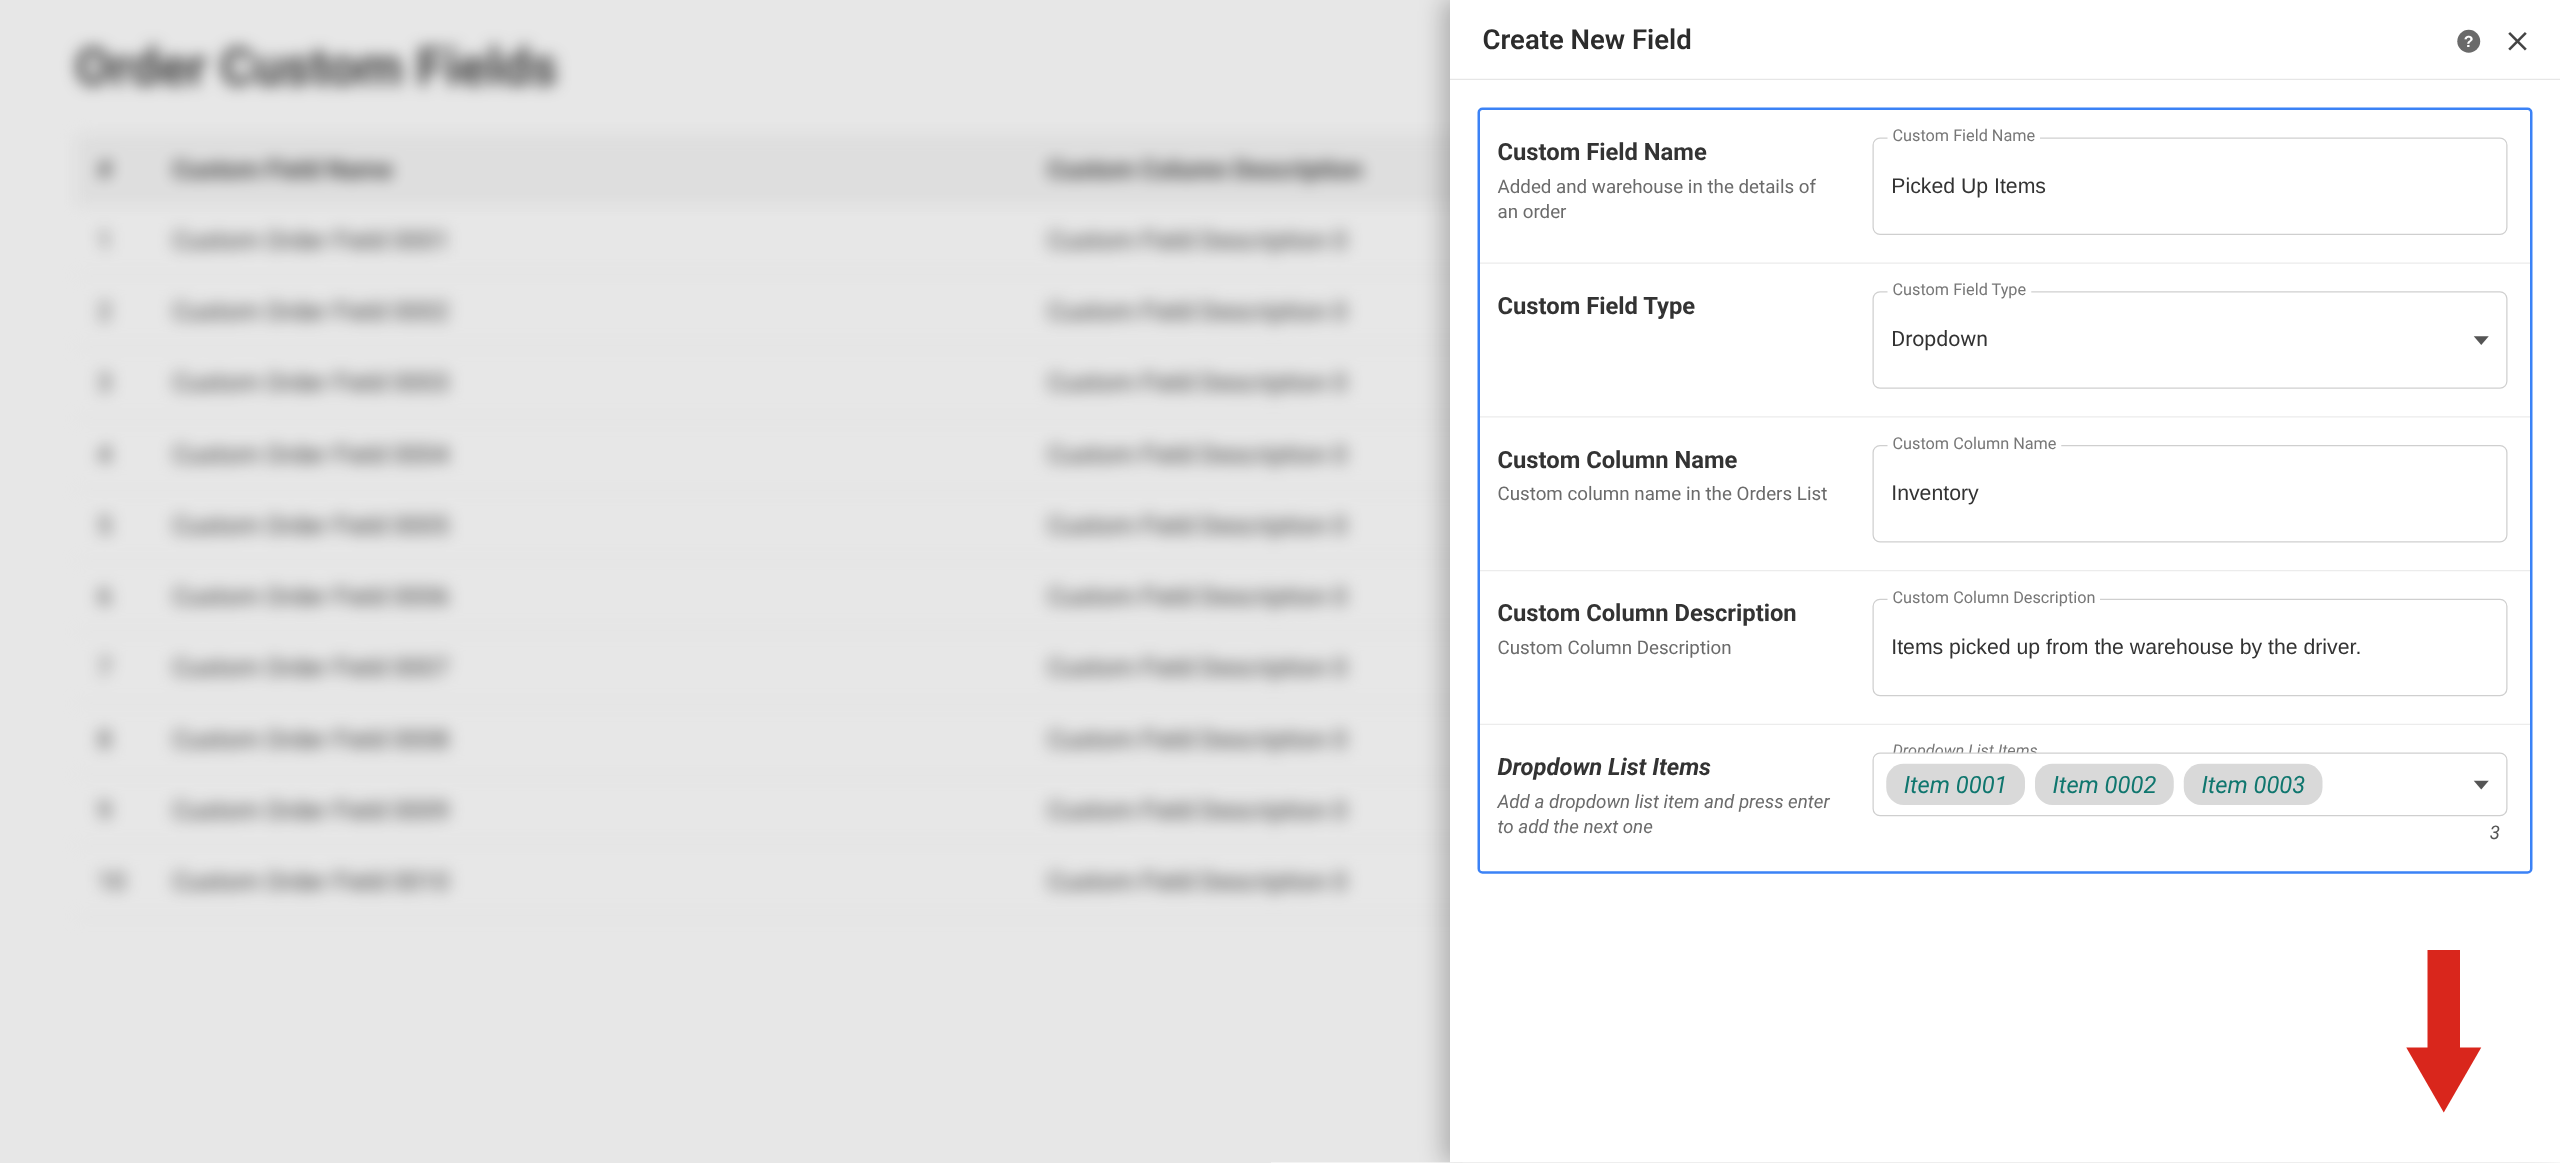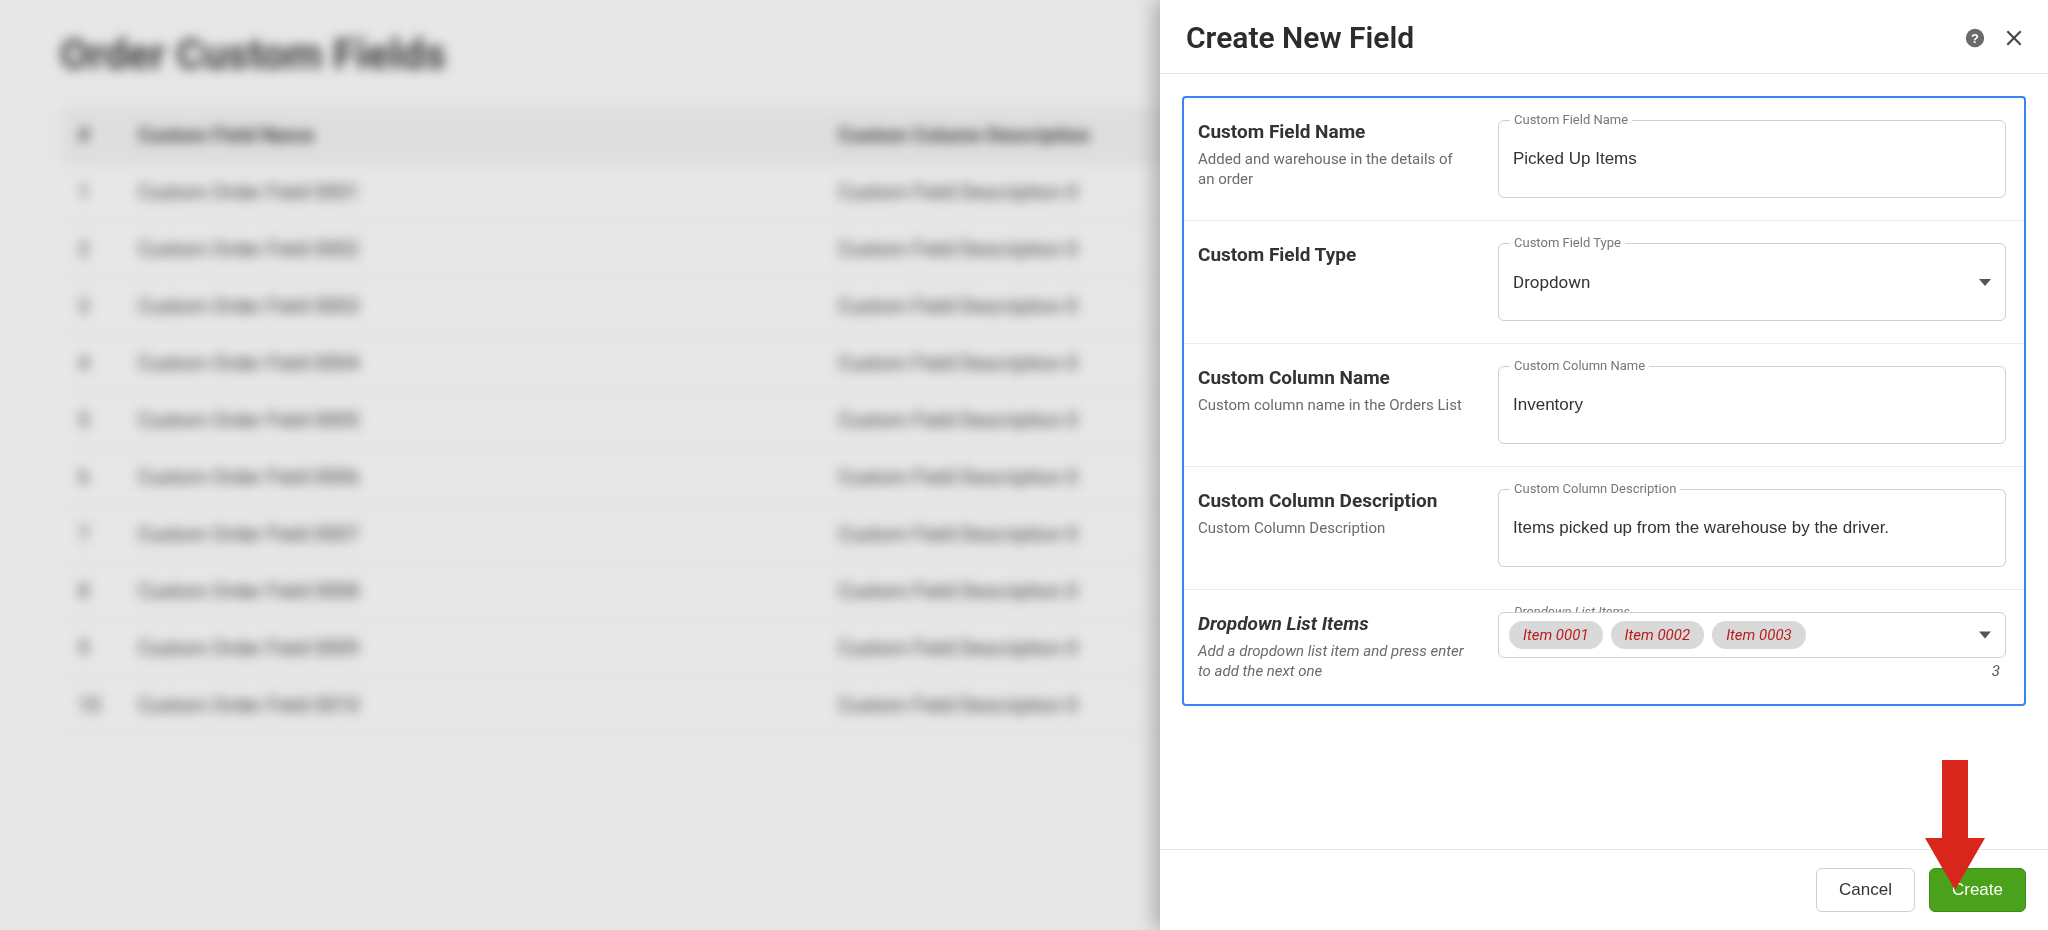--- a/index.html
+++ b/index.html
@@ -16,21 +16,21 @@
   .col-num { width: 60px; }
   .col-name { width: 700px; }
   .col-desc { flex: 1; }
 
   
   .dim { position: absolute; top: 0; left: 0; width: 1170px; height: 930px; background: rgba(120,120,120,0.18); }
 
   
   .panel { position: absolute; top: 0; right: 0; width: 888px; height: 930px; background: #fff; box-shadow: -6px 0 18px rgba(0,0,0,0.25); display: flex; flex-direction: column; }
   .panel-header { display: flex; align-items: center; justify-content: space-between; padding: 20px 24px 18px 26px; border-bottom: 1px solid #e6e6e6; }
-  .panel-title { font-size: 30px; font-weight: 600; color: #2c2c2c; }
+  .panel-title { font-size: 22px; font-weight: 600; color: #2c2c2c; }
   .panel-header-icons { display: flex; gap: 18px; align-items: center; color: #555; }
   .icon-btn { cursor: pointer; display: inline-flex; }
 
   .panel-body { flex: 1; padding: 22px; overflow: hidden; }
   .highlight-box { border: 2px solid #3b82f6; border-radius: 4px; padding: 0; }
   .form-row { display: flex; gap: 30px; padding: 22px 18px 22px 14px; border-bottom: 1px solid #ececec; }
   .form-row:last-child { border-bottom: none; font-style: italic; }
   .form-left { width: 270px; }
   .form-left .fl-title { font-size: 19px; font-weight: 700; color: #333; margin-bottom: 6px; }
   .form-left .fl-desc  { font-size: 15px; color: #6b6b6b; line-height: 1.35; }
@@ -38,21 +38,21 @@
 
   .field-wrap { position: relative; }
   .field-float { position: absolute; top: -8px; left: 12px; background: #fff; padding: 0 4px; font-size: 13px; color: #777; }
   .text-input, .select-input, .chip-input {
     width: 100%; border: 1px solid #cfcfcf; border-radius: 6px; padding: 28px 14px; font-size: 17px; color: #333; background: #fff;
   }
   .select-input { display: flex; align-items: center; justify-content: space-between; cursor: pointer; }
   .caret { width: 0; height: 0; border-left: 6px solid transparent; border-right: 6px solid transparent; border-top: 7px solid #555; }
 
   .chip-input { display: flex; flex-wrap: wrap; gap: 8px; padding: 8px 40px 8px 10px; position: relative; min-height: 44px; align-items: center; }
-  .chip { background: #d9d9d9; border-radius: 14px; padding: 5px 14px; font-size: 15px; color: #b91c1c; }
+  .chip { background: #d9d9d9; border-radius: 14px; padding: 5px 14px; font-size: 19px; color: #0f766e; }
   .chip-caret { position: absolute; right: 14px; top: 50%; transform: translateY(-50%); }
   .chip-count { text-align: right; font-size: 15px; color: #555; padding: 4px 6px 0 0; }
 
   .panel-footer { border-top: 1px solid #e6e6e6; padding: 18px 22px; display: flex; justify-content: flex-end; gap: 14px; }
   .btn { border-radius: 6px; padding: 11px 22px; font-size: 17px; cursor: pointer; border: 1px solid #cfcfcf; background: #fff; color: #333; }
   .btn-primary { background: #4aa11a; border-color: #3f8a15; color: #fff; font-weight: 500; }
 
   
   .anno-arrow { position: absolute; right: 58px; top: 760px; pointer-events: none; }
 </style>
@@ -215,24 +215,20 @@
                 <span class="chip-caret caret"></span>
               </div>
             </div>
             <div class="chip-count">3</div>
           </div>
         </div>
 
       </div>
     </div>
 
-    <div class="panel-footer">
-      <button class="btn">Cancel</button>
-      <button class="btn btn-primary">Create</button>
-    </div>
   </div>
 
   <svg class="anno-arrow" width="70" height="140" viewBox="0 0 70 140">
     <rect x="22" y="0" width="26" height="80" fill="#d9261c"></rect>
     <polygon points="5,78 65,78 35,130" fill="#d9261c"></polygon>
   </svg>
 
 </div>
 
 </body></html>

